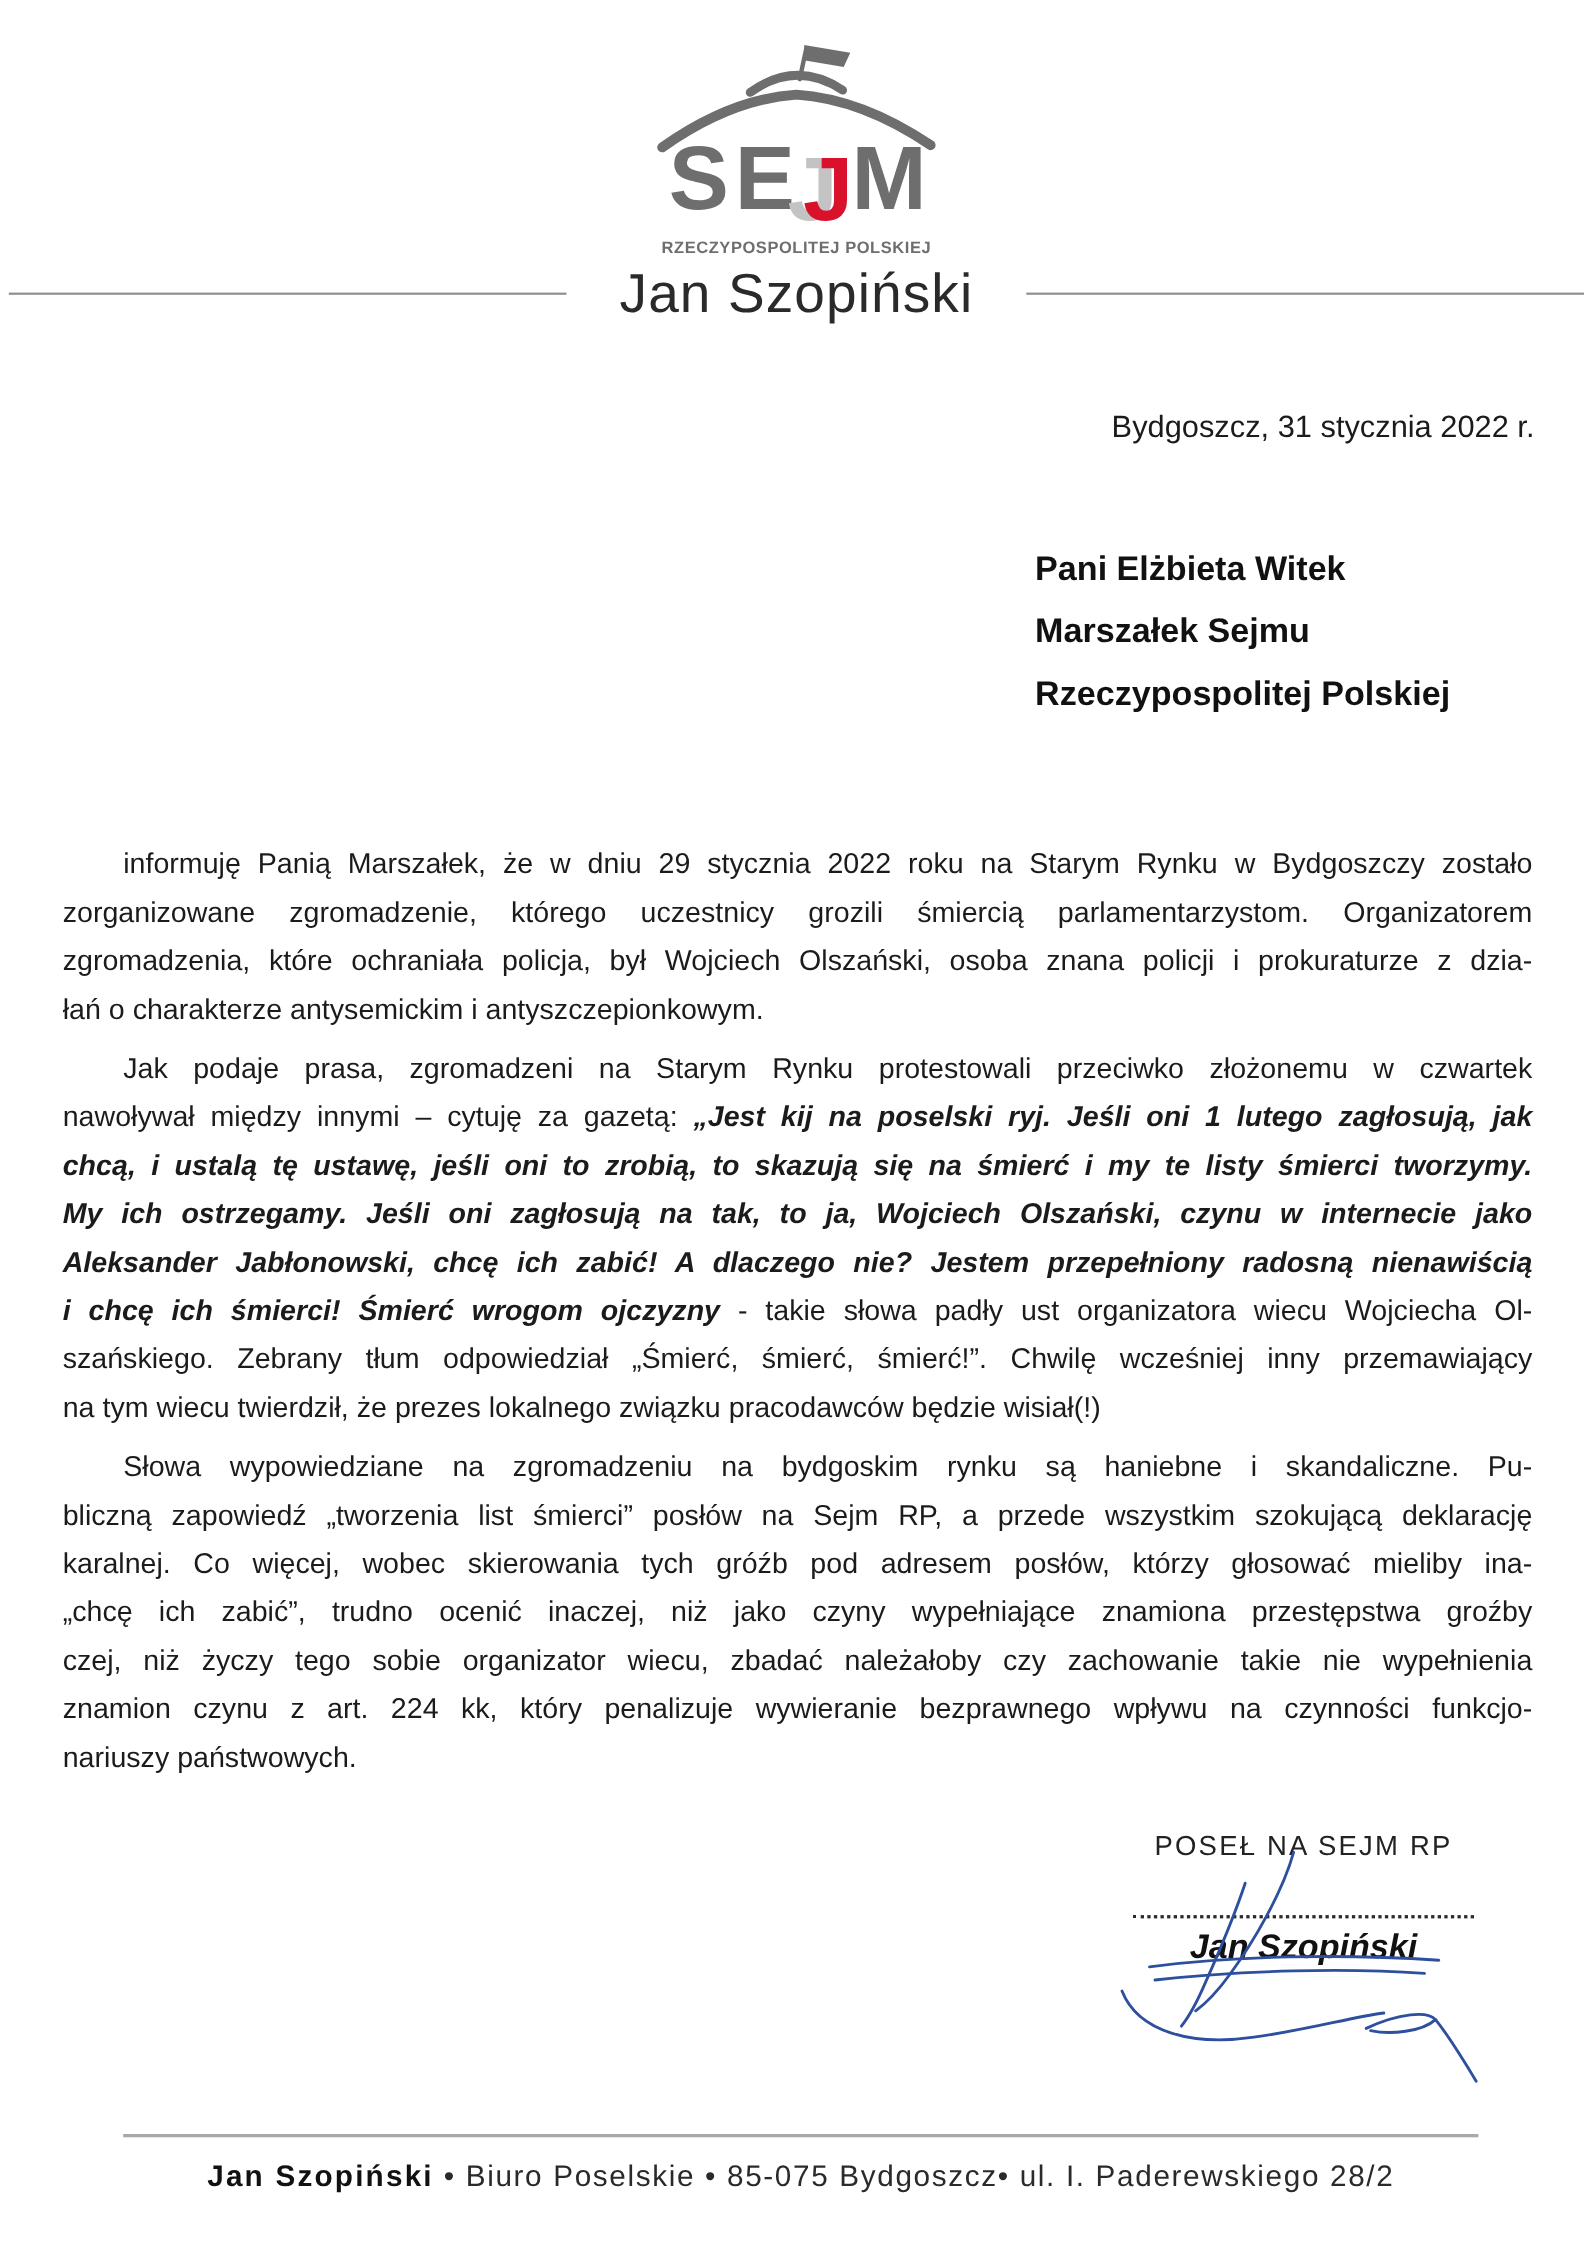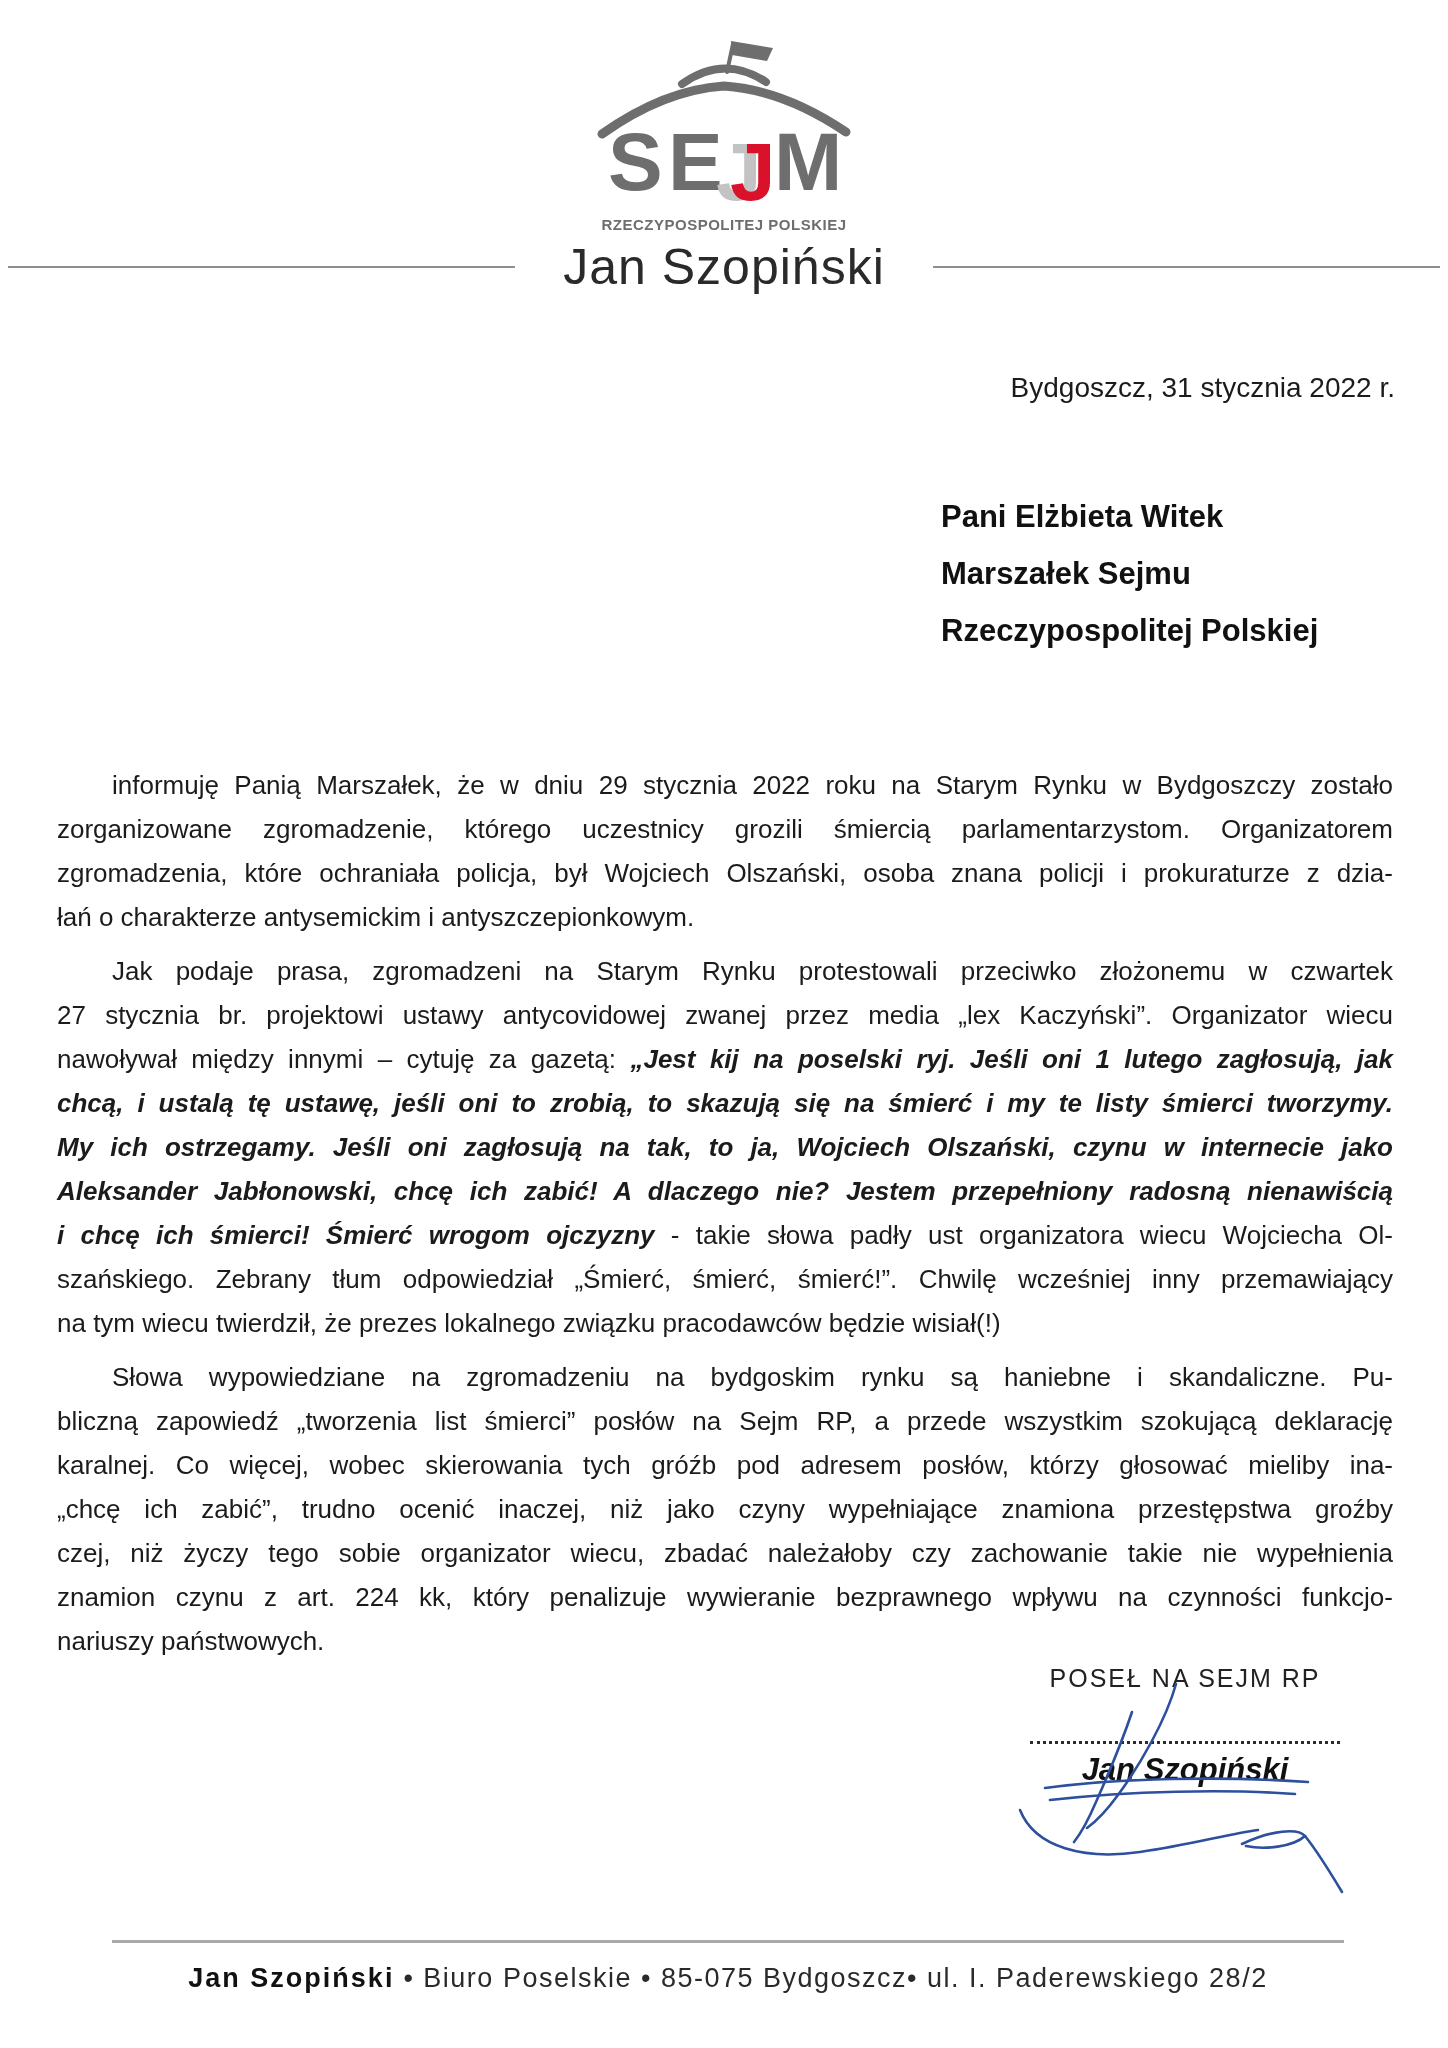--- a/index.html
+++ b/index.html
@@ -190,21 +190,20 @@
 
   <div class="letter-body">
       <div class="paragraph">
         <div class="line first-line"><span class="seg-r">informuję Panią Marszałek, że w dniu 29 stycznia 2022 roku na Starym Rynku w Bydgoszczy zostało</span></div>
         <div class="line"><span class="seg-r">zorganizowane zgromadzenie, którego uczestnicy grozili śmiercią parlamentarzystom. Organizatorem</span></div>
         <div class="line"><span class="seg-r">zgromadzenia, które ochraniała policja, był Wojciech Olszański, osoba znana policji i prokuraturze z dzia-</span></div>
         <div class="line last-line"><span class="seg-r">łań o charakterze antysemickim i antyszczepionkowym.</span></div>
       </div>
       <div class="paragraph">
         <div class="line first-line"><span class="seg-r">Jak podaje prasa, zgromadzeni na Starym Rynku protestowali przeciwko złożonemu w czwartek</span></div>
-        <div class="line"><span class="seg-r">27 stycznia br. projektowi ustawy antycovidowej zwanej przez media „lex Kaczyński”. Organizator wiecu</span></div>
         <div class="line"><span class="seg-r">nawoływał między innymi – cytuję za gazetą: </span><span class="seg-b">„Jest kij na poselski ryj. Jeśli oni 1 lutego zagłosują, jak</span></div>
         <div class="line"><span class="seg-b">chcą, i ustalą tę ustawę, jeśli oni to zrobią, to skazują się na śmierć i my te listy śmierci tworzymy.</span></div>
         <div class="line"><span class="seg-b">My ich ostrzegamy. Jeśli oni zagłosują na tak, to ja, Wojciech Olszański, czynu w internecie jako</span></div>
         <div class="line"><span class="seg-b">Aleksander Jabłonowski, chcę ich zabić! A dlaczego nie? Jestem przepełniony radosną nienawiścią</span></div>
         <div class="line"><span class="seg-b">i chcę ich śmierci! Śmierć wrogom ojczyzny</span><span class="seg-r"> - takie słowa padły ust organizatora wiecu Wojciecha Ol-</span></div>
         <div class="line"><span class="seg-r">szańskiego. Zebrany tłum odpowiedział „Śmierć, śmierć, śmierć!”. Chwilę wcześniej inny przemawiający</span></div>
         <div class="line last-line"><span class="seg-r">na tym wiecu twierdził, że prezes lokalnego związku pracodawców będzie wisiał(!)</span></div>
       </div>
       <div class="paragraph">
         <div class="line first-line"><span class="seg-r">Słowa wypowiedziane na zgromadzeniu na bydgoskim rynku są haniebne i skandaliczne. Pu-</span></div>

